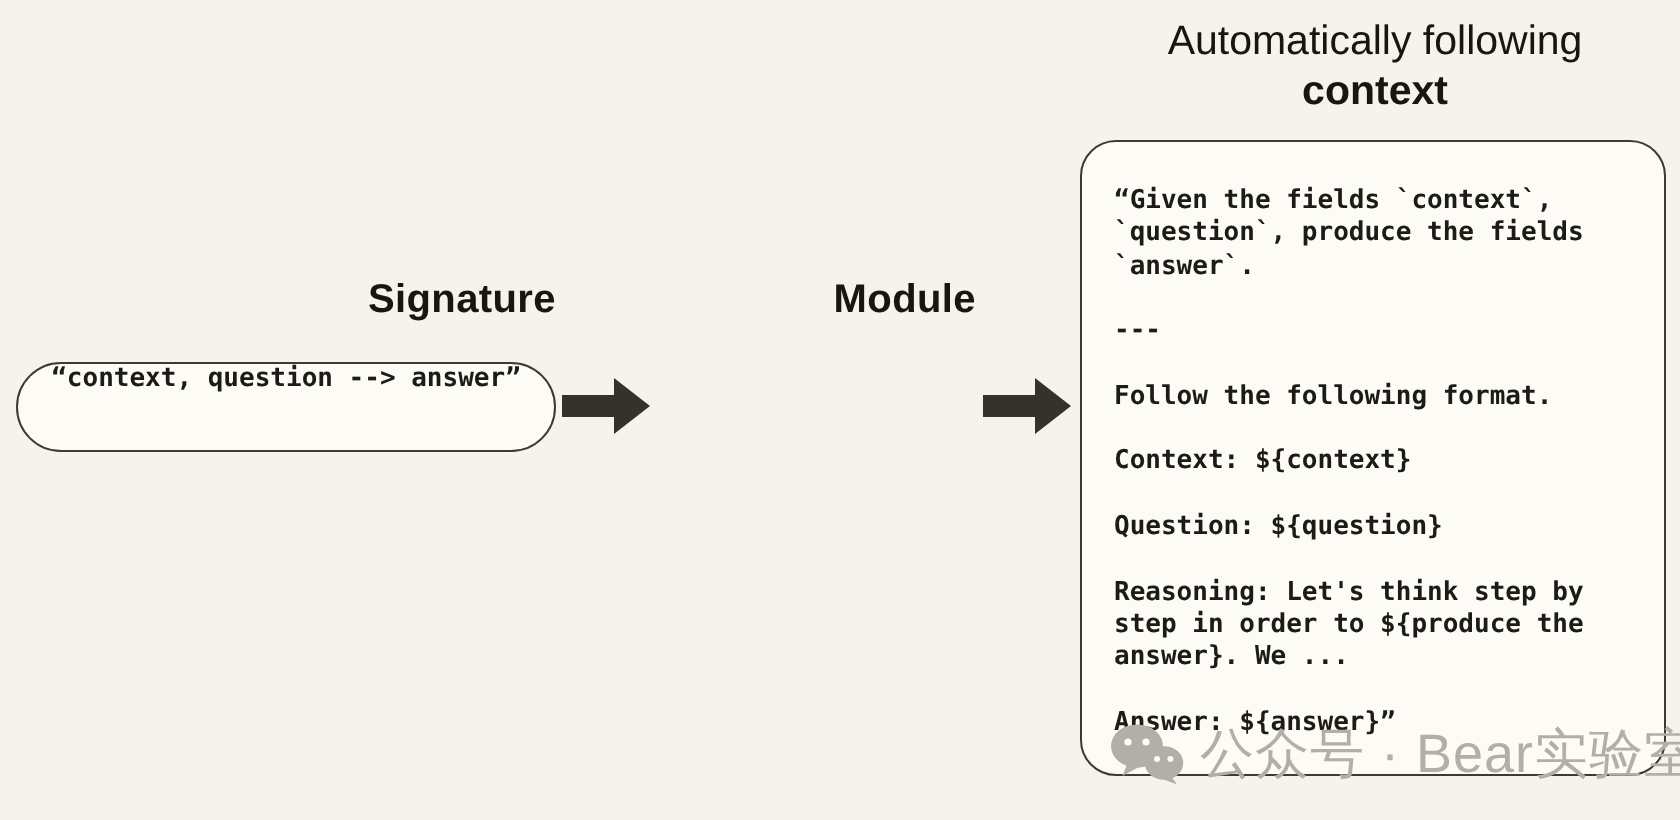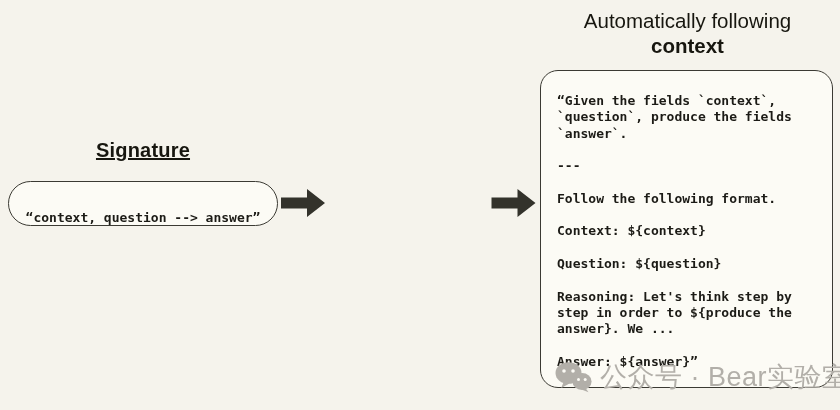--- a/index.html
+++ b/index.html
@@ -8,29 +8,29 @@
     background:#f5f3ec;
     font-family:"Liberation Sans", sans-serif;
     overflow:hidden;
     position:relative;
   }
   .canvas{position:absolute;inset:0;width:840px;height:410px;}
 
   .heading{
     position:absolute;
     font-size:20px;font-weight:bold;color:#17160f;
-    text-align:center;letter-spacing:.2px;text-decoration:underline;
+    text-align:right;letter-spacing:.2px;
   }
   .heading-signature{left:8px;top:139px;width:270px;}
   .heading-module{left:325px;top:139px;width:163px;}
 
   .sig-box{
     position:absolute;left:8px;top:181px;width:270px;height:45px;
     background:#fcfbf5;border:1.5px solid #3b3a33;border-radius:23px;
-    display:flex;align-items:flex-end;justify-content:center;
+    display:flex;align-items:flex-start;justify-content:center;
     box-sizing:border-box;
   }
   .mono{
     font-family:"DejaVu Sans Mono", monospace;
     font-weight:bold;color:#1c1b16;
   }
   .sig-box .mono{font-size:13px;white-space:nowrap;}
 
   .module-box{
     position:absolute;left:325px;top:180px;width:163px;height:46px;
@@ -81,20 +81,21 @@
   <div class="heading heading-signature">Signature</div>
 
   <div class="sig-box">
     <span class="mono">“context, question --&gt; answer”</span>
   </div>
 
   <svg class="arrow arrow-1" width="44" height="30" viewBox="0 0 44 30">
     <path d="M0 9.5 H26 V1 L44 15 L26 29 V20.5 H0 Z"></path>
   </svg>
 
+  <div class="heading heading-module">Module</div>
 
 
   <svg class="arrow arrow-2" width="45" height="30" viewBox="0 0 44 30">
     <path d="M0 9.5 H26 V1 L44 15 L26 29 V20.5 H0 Z"></path>
   </svg>
 
   <div class="gen-title">
     <div class="line1">Automatically following</div>
     <div class="line2">context</div>
   </div>

